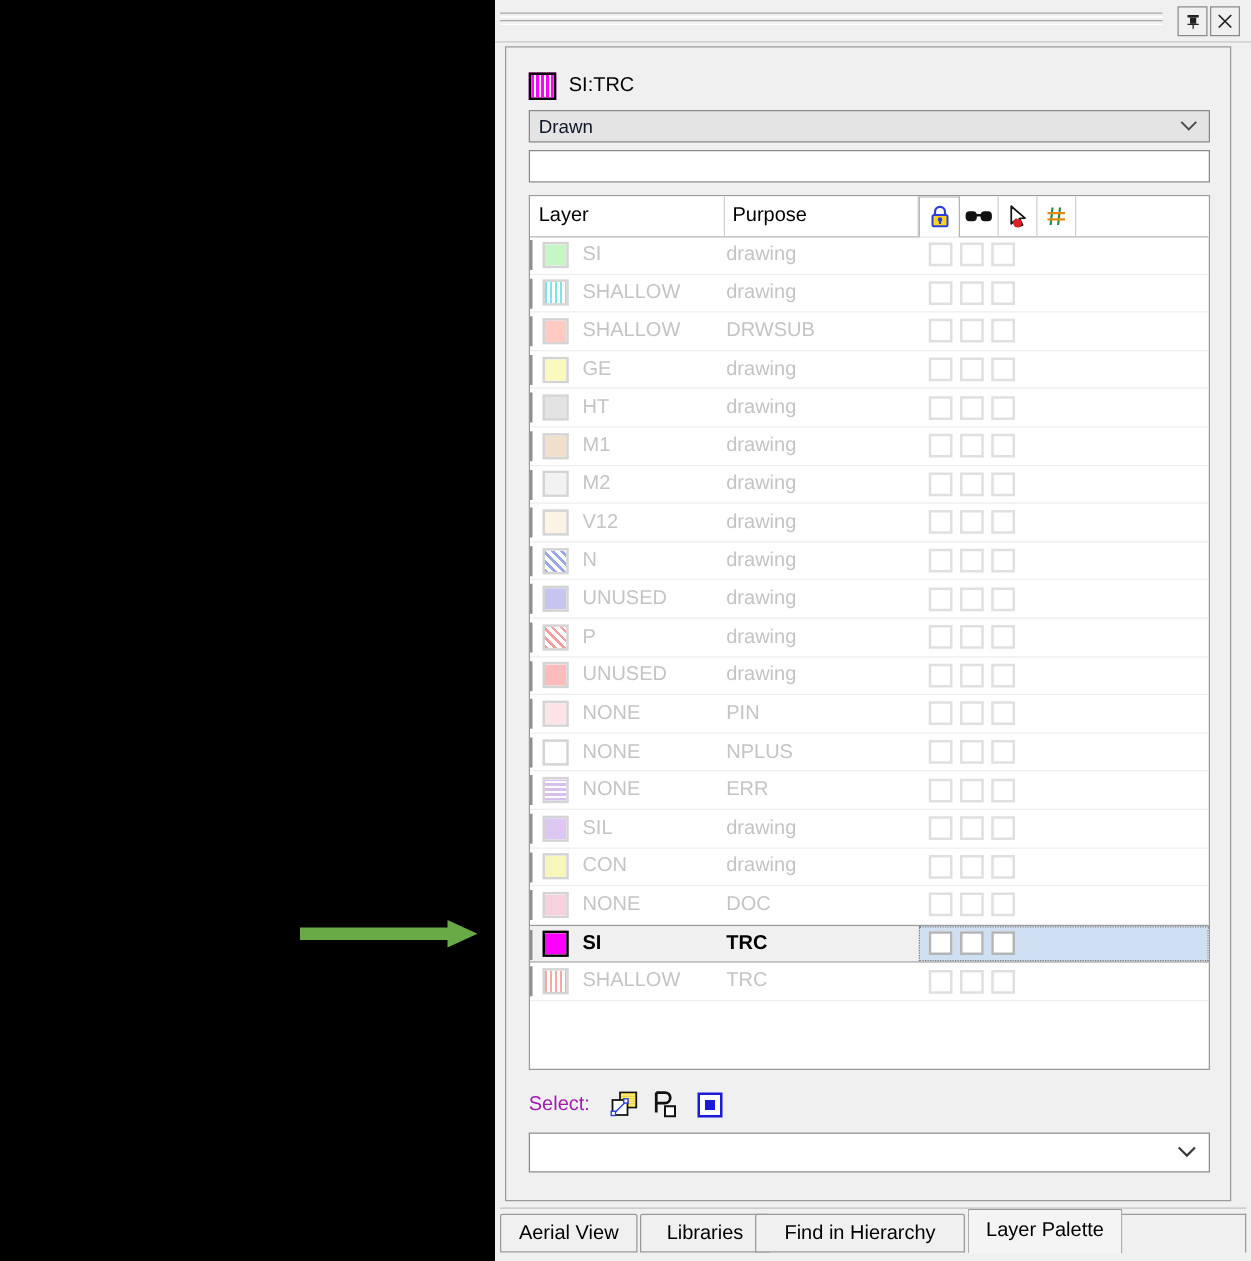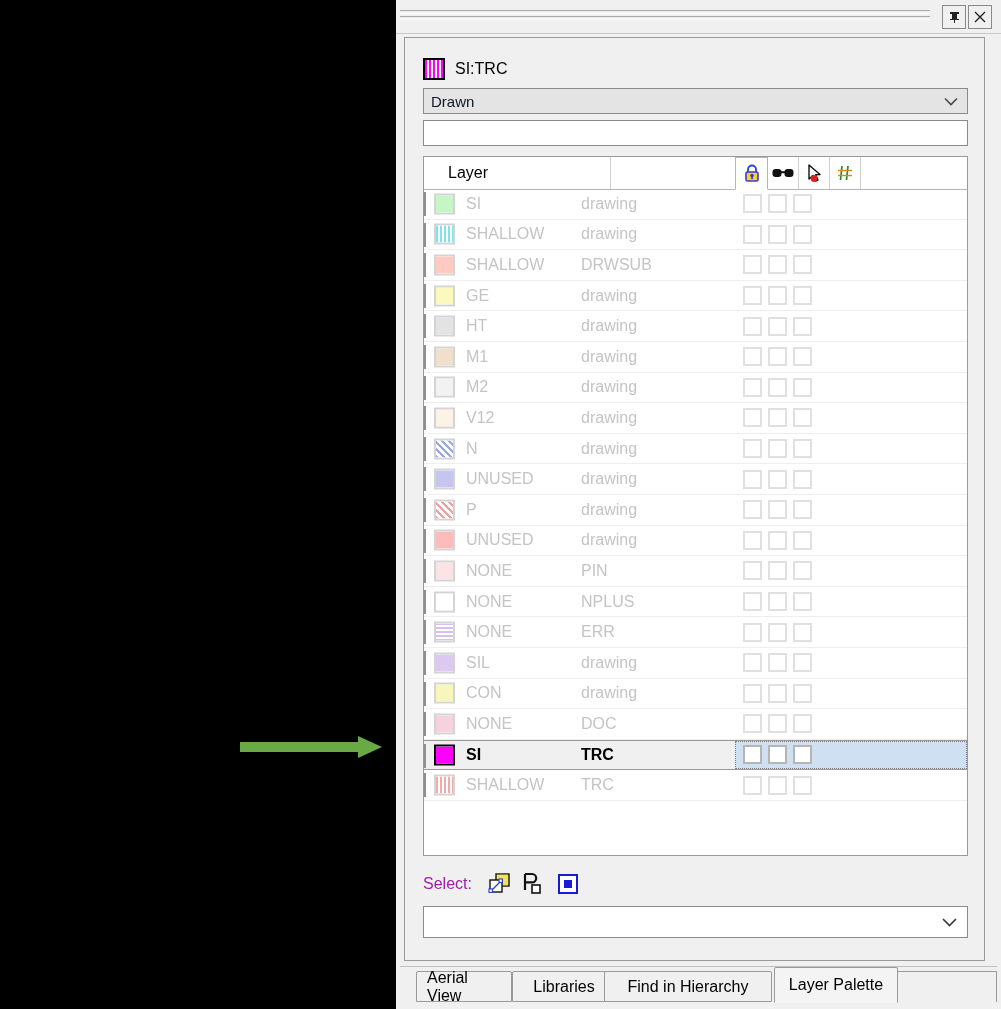--- a/index.html
+++ b/index.html
@@ -104,21 +104,21 @@
     background:#ffffff;border-bottom:1px solid #b5b5b5;
   }
   .th{
     position:absolute;top:0;height:32px;
     display:flex;align-items:center;
     font-size:16px;color:#000;
     box-sizing:border-box;
   }
   .th .thtxt{padding-left:6px;}
   .th.sep{border-right:1px solid #cfcfcf;}
-  #th-layer{left:18px;width:169px;}
+  #th-layer{left:1px;width:155px;}
   #th-purpose{left:156px;width:155px;}
   #th-lock{left:311px;width:33px;justify-content:center;}
   #th-vis{left:344px;width:31px;justify-content:center;}
   #th-sel{left:375px;width:31px;justify-content:center;}
   #th-num{left:406px;width:31px;justify-content:center;}
   #th-end{left:437px;width:106px;border-right:none;}
 
   #th-lock.boxed{
     border:1px solid #b5b5b5;border-bottom:1px solid #ffffff;height:33px;
   }
@@ -283,20 +283,23 @@
       </span>
     </div>
 
     <input id="filter-input" type="text" value="" placeholder="" style="">
 
     <div id="table-frame">
 
       <div id="thead">
         <div class="th sep" id="th-layer">
           <span class="thtxt">Layer</span>
+        </div>
+        <div class="th sep" id="th-purpose">
+          <span class="thtxt">Purpose</span>
         </div>
 
         <div class="th boxed" id="th-lock">
           <svg width="18" height="19" viewBox="0 0 18 19">
             <path d="M5,8 L5,5.5 A4,4 0 0 1 13,5.5 L13,8" stroke="#2b3fd8" stroke-width="1.8" fill="none"></path>
             <rect x="3" y="8" width="12" height="9" rx="1.5" fill="#ffd21e" stroke="#2b3fd8" stroke-width="1.6"></rect>
             <circle cx="9" cy="11.5" r="1.8" fill="#2b3fd8"></circle>
             <rect x="8.2" y="12" width="1.7" height="3.2" fill="#2b3fd8"></rect>
           </svg>
         </div>
@@ -628,21 +631,21 @@
           <path d="M1,1 L7.5,7.5 L14,1" stroke="#3a3a3a" stroke-width="1.7" fill="none"></path>
         </svg>
       </span>
     </div>
 
   </div>
 
   <div id="tabstrip">
     <div class="strip-line"></div>
     <div id="tab-extra"></div>
-  <div class="tab" style="left: 20px; width: 96px;">
+  <div class="tab" style="left: 4px; width: 110px;">
         <span>Aerial View</span>
       </div>
       <div class="tab" style="left: 116px; width: 104px; justify-content: center;">
         <span>Libraries</span>
       </div>
       <div class="tab active" style="left: 378px; width: 124px;">
         <span>Layer Palette</span>
       </div>
       <div class="tab" style="left: 208px; width: 168px;">
         <span>Find in Hierarchy</span>

